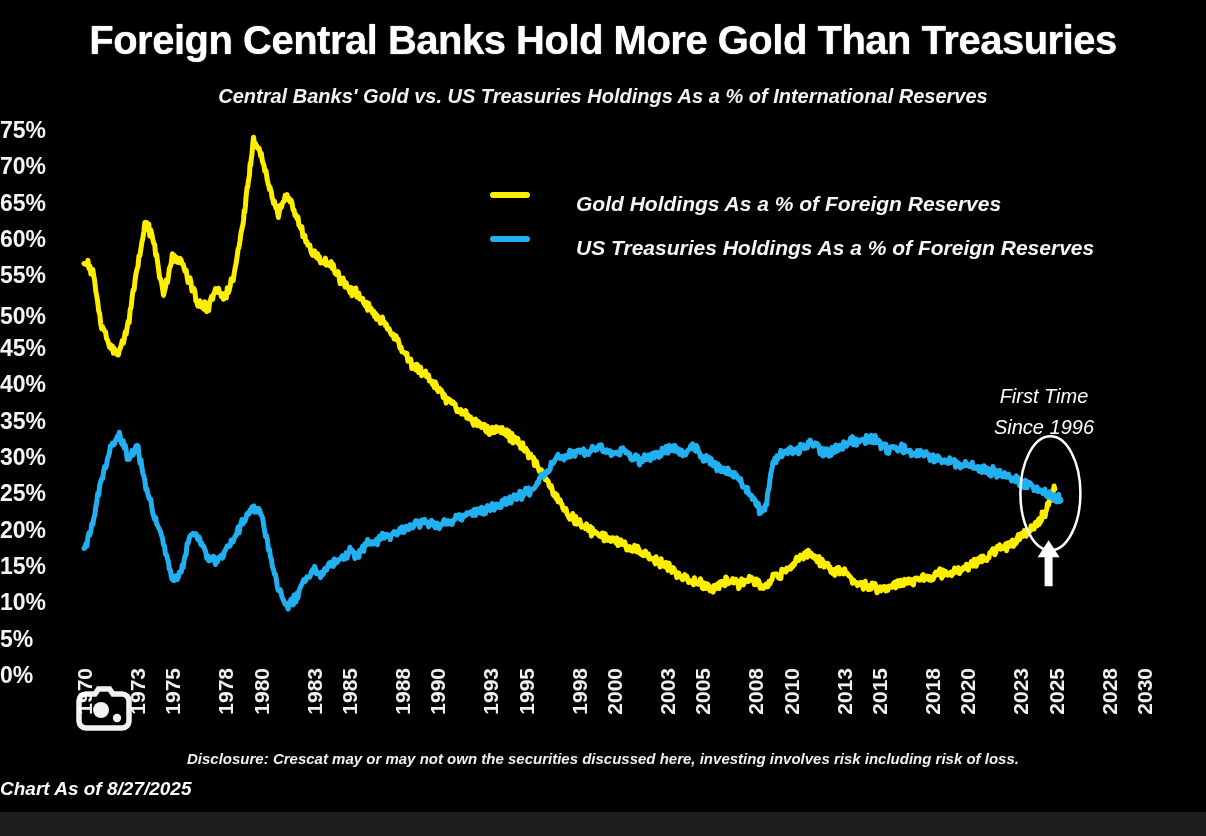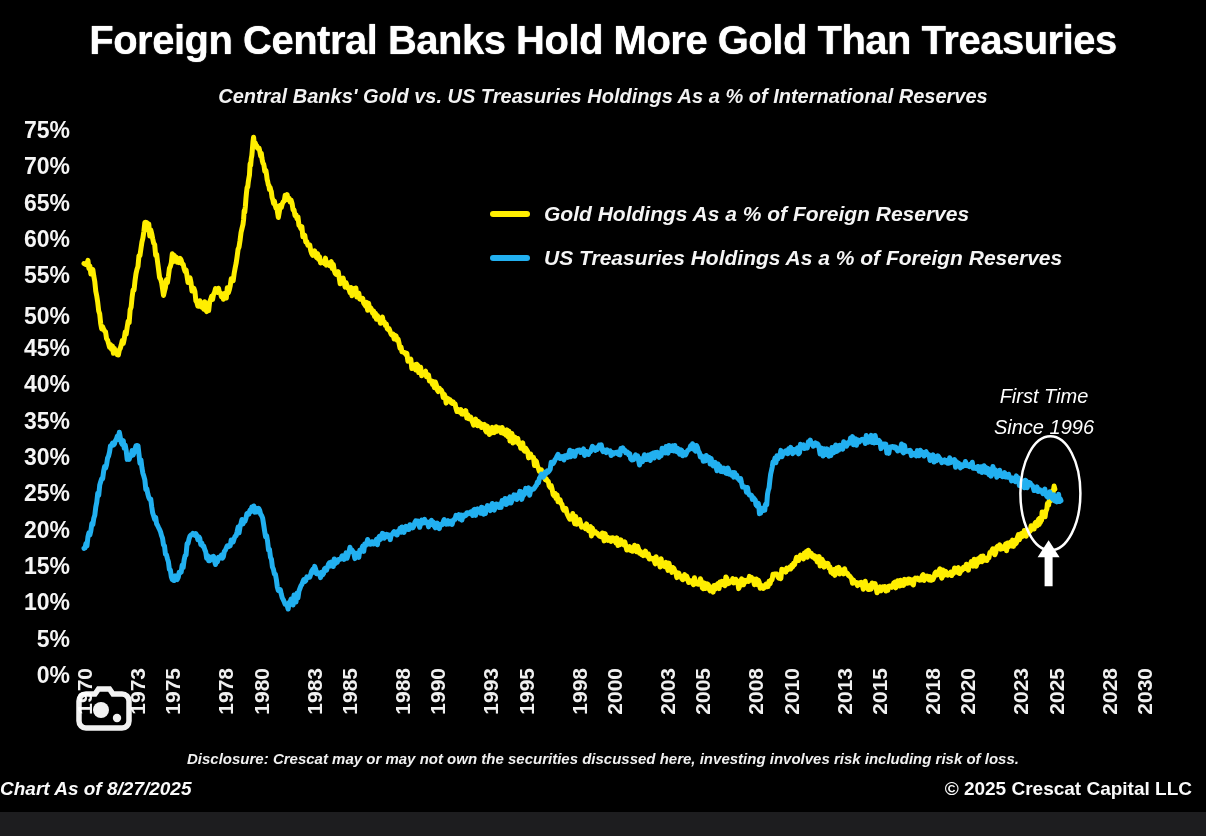--- a/index.html
+++ b/index.html
@@ -20,37 +20,37 @@
     font-size:20px;font-weight:bold;font-style:italic;color:#f2f2f2;
   }
 
   
   .plot{position:absolute;left:84px;top:130px;width:1060px;height:545px;}
   .plot svg{display:block;width:1060px;height:545px;overflow:visible;}
 
   
   .yaxis{position:absolute;left:0;top:130px;width:78px;height:560px;}
   .ytick{
-    position:absolute;right:8px;text-align:right;width:70px;
+    position:absolute;right:8px;text-align:left;width:70px;
     font-size:23px;font-weight:bold;color:#f5f5f5;
     transform:translateY(-50%);white-space:nowrap;
   }
 
   
   .xaxis{position:absolute;left:0;top:668px;width:1206px;height:82px;}
   .xtick{
     position:absolute;top:0;
     font-size:21px;font-weight:bold;color:#f0f0f0;
     writing-mode:vertical-rl;transform:rotate(180deg);
     transform-origin:center;white-space:nowrap;
   }
 
   
   .legend{position:absolute;left:490px;top:192px;}
-  .legend-row{display:flex;align-items:center;height:44px;}
+  .legend-row{display:flex;height:44px;gap:32px;}
   .legend-swatch{width:40px;height:6px;border-radius:3px;margin-right:14px;}
   .legend-label{font-size:21px;font-style:italic;font-weight:bold;color:#f5f5f5;white-space:nowrap;}
 
   
   .annot{
     position:absolute;left:936px;top:381px;width:216px;text-align:center;
     font-size:20px;font-style:italic;font-weight:normal;color:#ffffff;line-height:31px;
   }
 
   
@@ -154,17 +154,16 @@
       <path d="M6 22 h6 v-4 a6 6 0 0 1 6-6 h6 l3-5 h10 l3 5 h6 a6 6 0 0 1 6 6 v4 h6" fill="none" stroke="#ffffff" stroke-width="6" stroke-linecap="round" opacity="0"></path>
       <path d="M14 18 h9 l3.5-5 h11 l3.5 5 h9 a7 7 0 0 1 7 7 v20 a7 7 0 0 1 -7 7 h-36 a7 7 0 0 1 -7 -7 v-20 a7 7 0 0 1 7 -7 z" fill="none" stroke="#ffffff" stroke-width="5.5"></path>
       <circle cx="29" cy="34" r="8" fill="#ffffff"></circle>
       <circle cx="45" cy="42" r="4.2" fill="#ffffff"></circle>
     </svg>
   </div>
 
   <div class="disclosure">Disclosure: Crescat may or may not own the securities discussed here, investing involves risk including risk of loss.</div>
   <div class="footrow">
     <div class="foot-mid">Chart As of 8/27/2025</div>
-    <div class="foot-right">© 2025 Crescat Capital LLC</div>
   </div>
   <div class="bottombar"></div>
 
 </div>
 
 </body></html>

